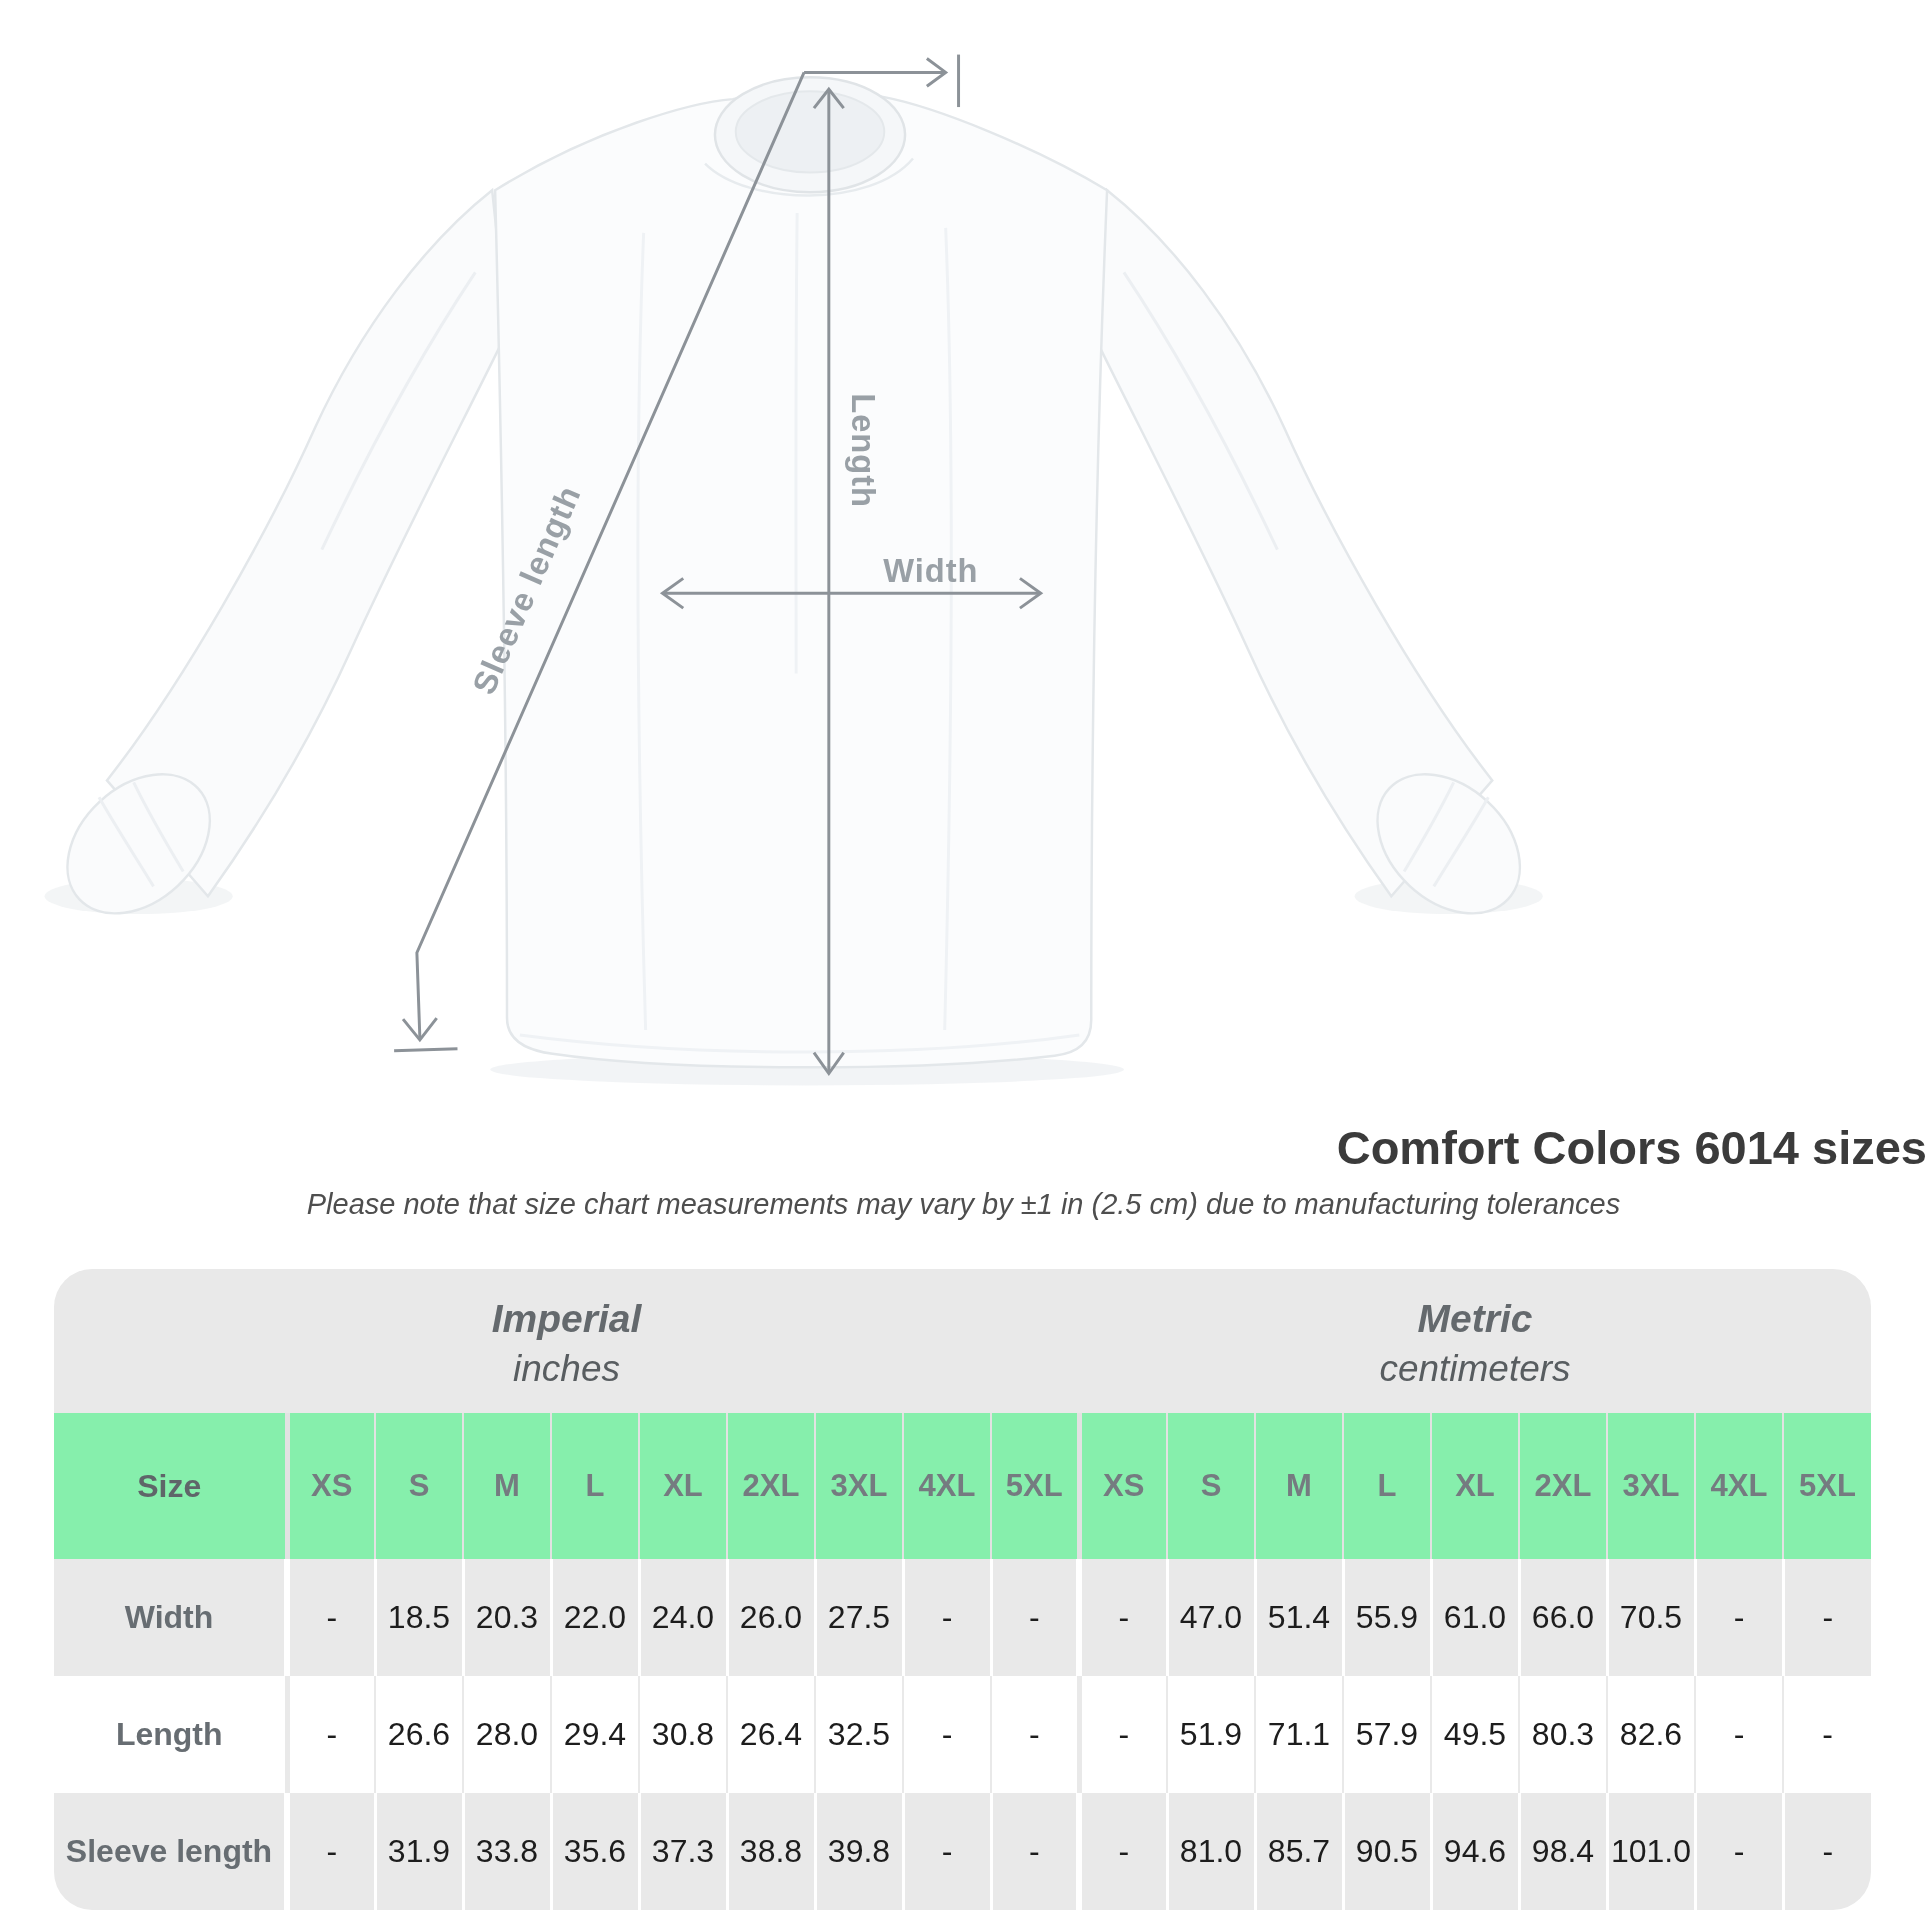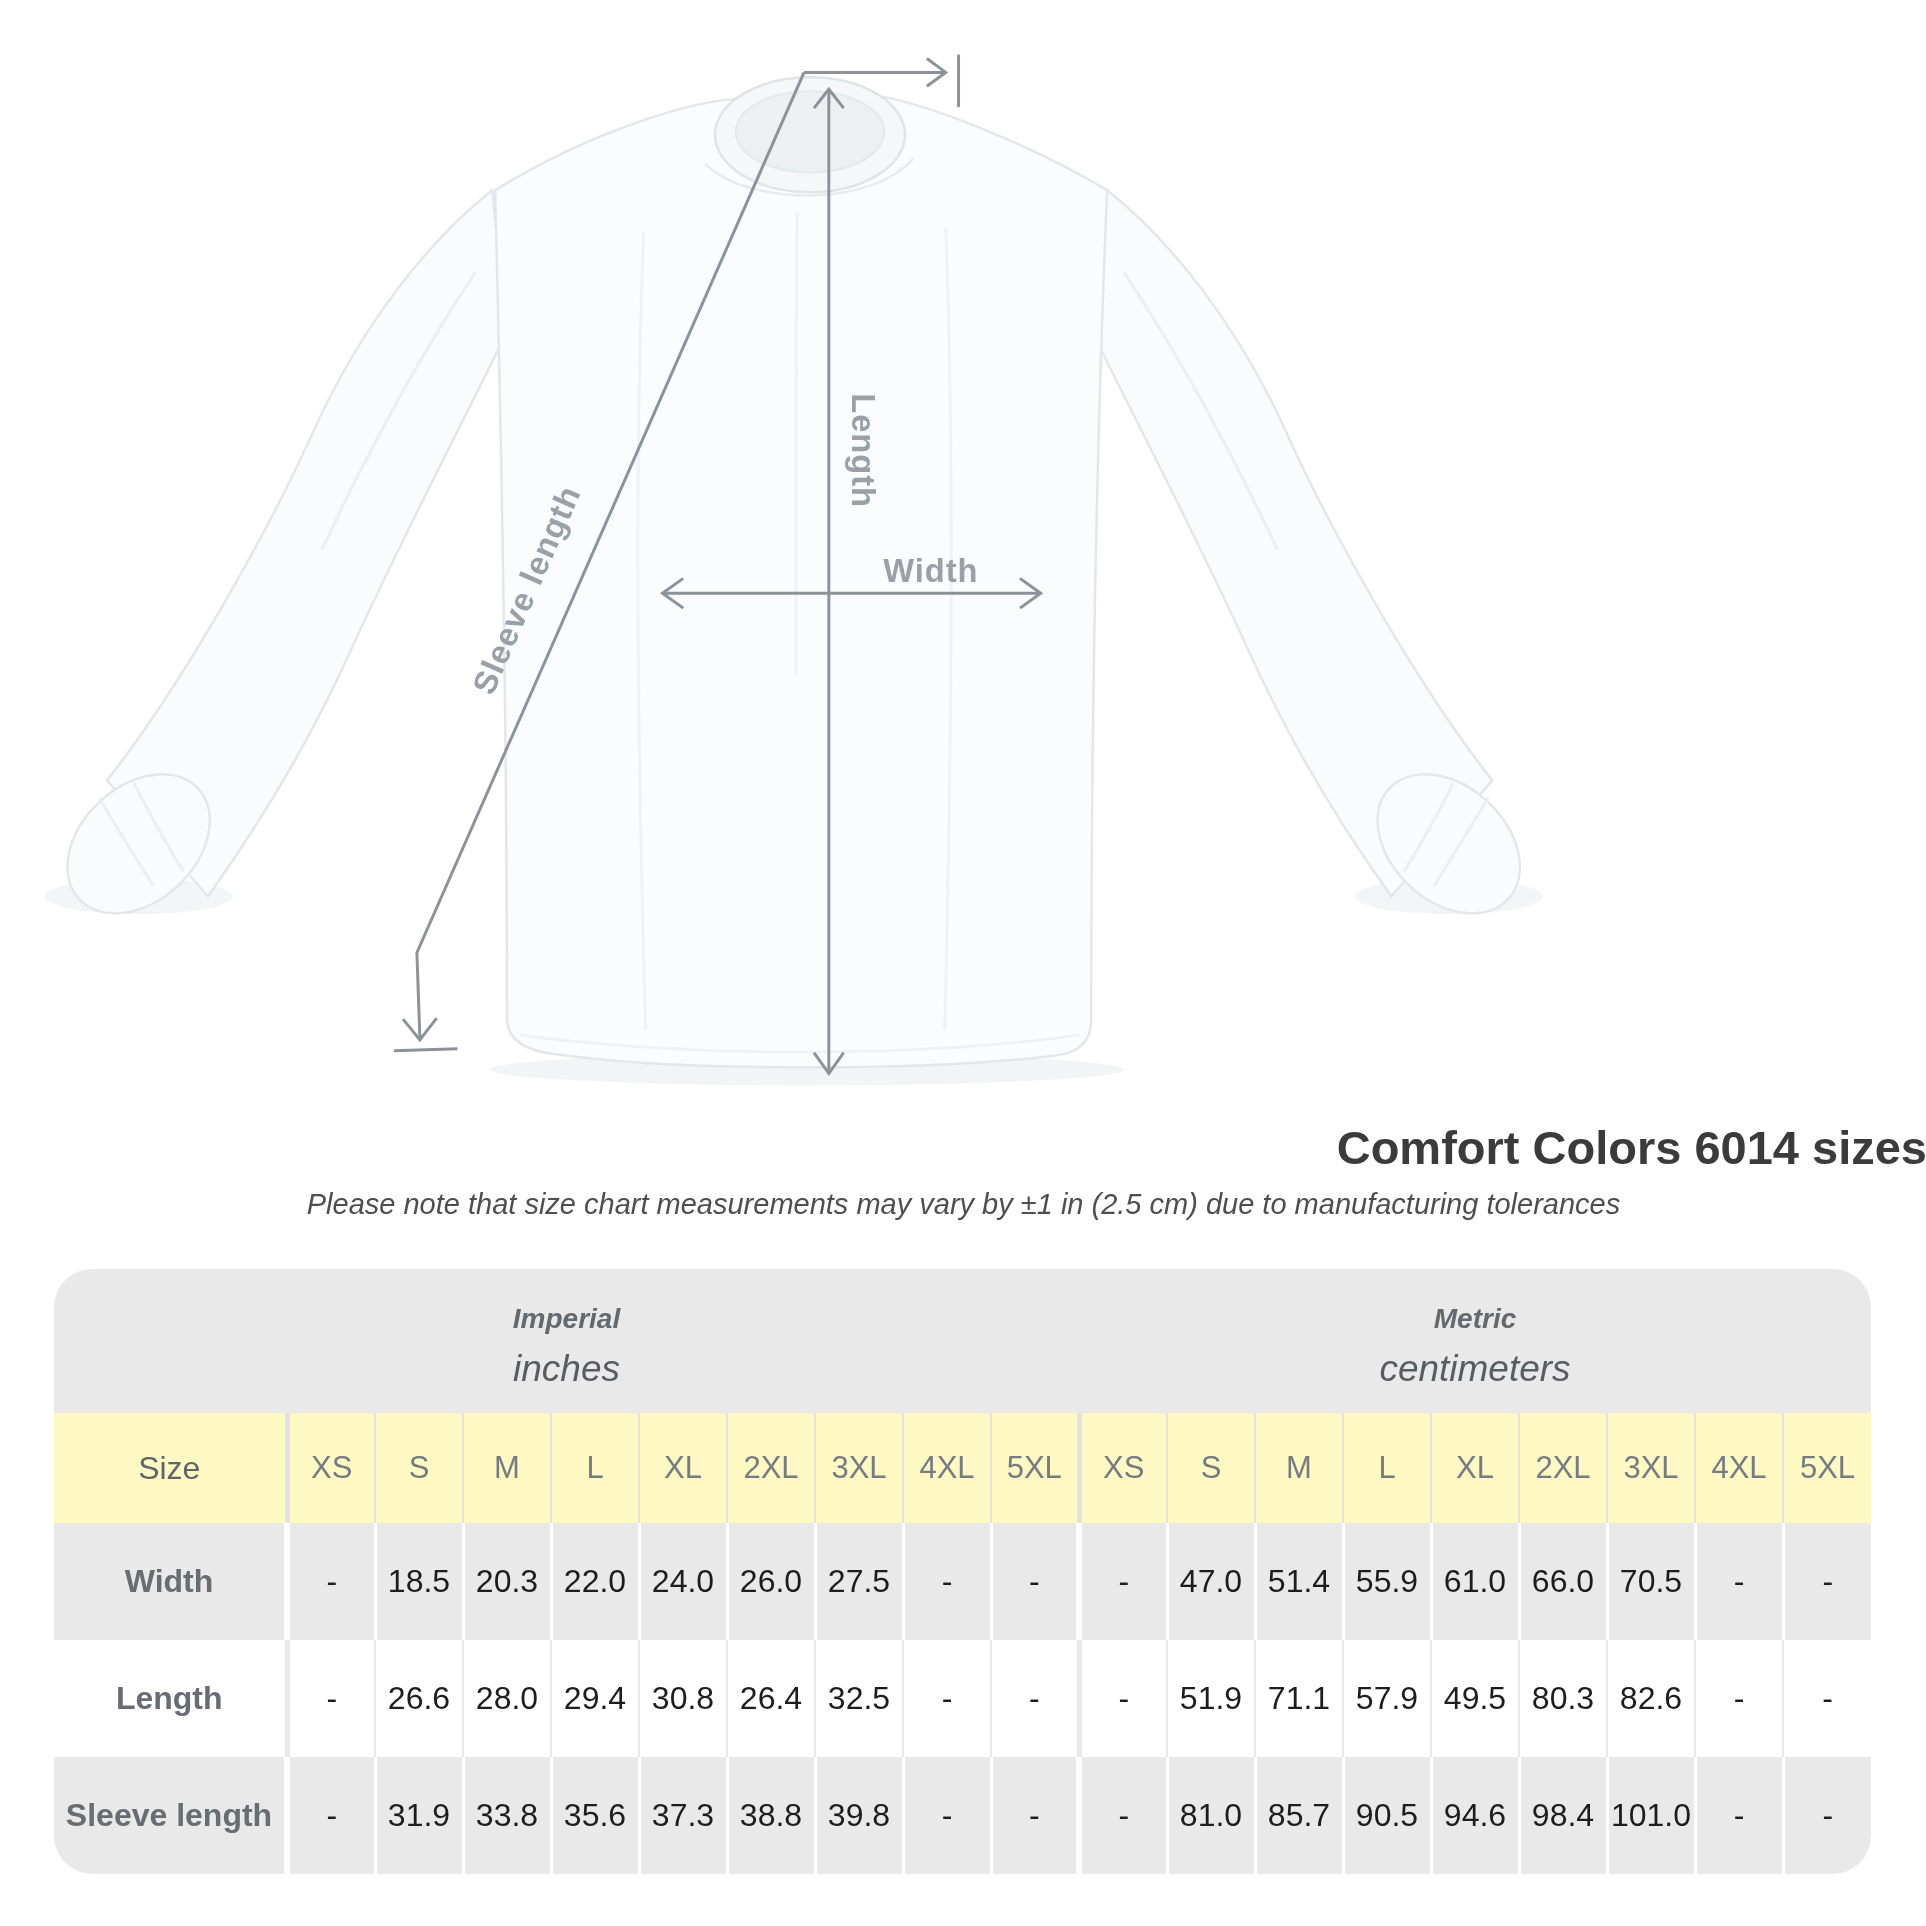--- a/index.html
+++ b/index.html
@@ -20,24 +20,24 @@
     font-size:29px; font-style:italic; color:#4e4e4e; line-height:36px;
   }
   
   .table-wrap {
     position:absolute; left:54px; top:1269px; width:1817px;
     border-radius:38px; overflow:hidden;
   }
   table.size-table { width:100%; border-collapse:collapse; table-layout:fixed; }
   .size-table td { text-align:center; vertical-align:middle; padding:0; }
   tr.units td { background:#e9e9e9; height:144px; vertical-align:middle; }
-  .unit-name { font-size:28px; font-weight:bold; font-style:italic; color:#64696d; line-height:46px; }
+  .unit-name { font-size:39px; font-weight:bold; font-style:italic; color:#64696d; line-height:46px; }
   .unit-sub  { font-size:37px; font-style:italic; color:#585d60; line-height:34px; margin-top:10px; }
-  tr.sizes td { background:#fef9c3; height:110px; border-left:2px solid #e2e2e2;
-                font-size:31px; font-weight:normal; color:#757b80; }
+  tr.sizes td { background:#86efac; height:146px; border-left:2px solid #e2e2e2;
+                font-size:31px; font-weight:bold; color:#757b80; }
   tr.sizes td:first-child { border-left:none; font-size:32px; color:#5f6569; }
   tr.sizes td.grp { border-left-width:5px; }
   tr.data td { height:117px; font-size:32px; color:#1d1d1d; }
   tr.data td.rowlab { font-weight:bold; font-size:32px; color:#676d72; }
   tr.gray td { background:#e9e9e9; border-left:3px solid #ffffff; }
   tr.gray td:first-child { border-left:none; }
   tr.gray td.grp { border-left-width:6px; }
   tr.white td { background:#ffffff; border-left:2px solid #e9e9e9; }
   tr.white td:first-child { border-left:none; }
   tr.white td.grp { border-left-width:5px; }

